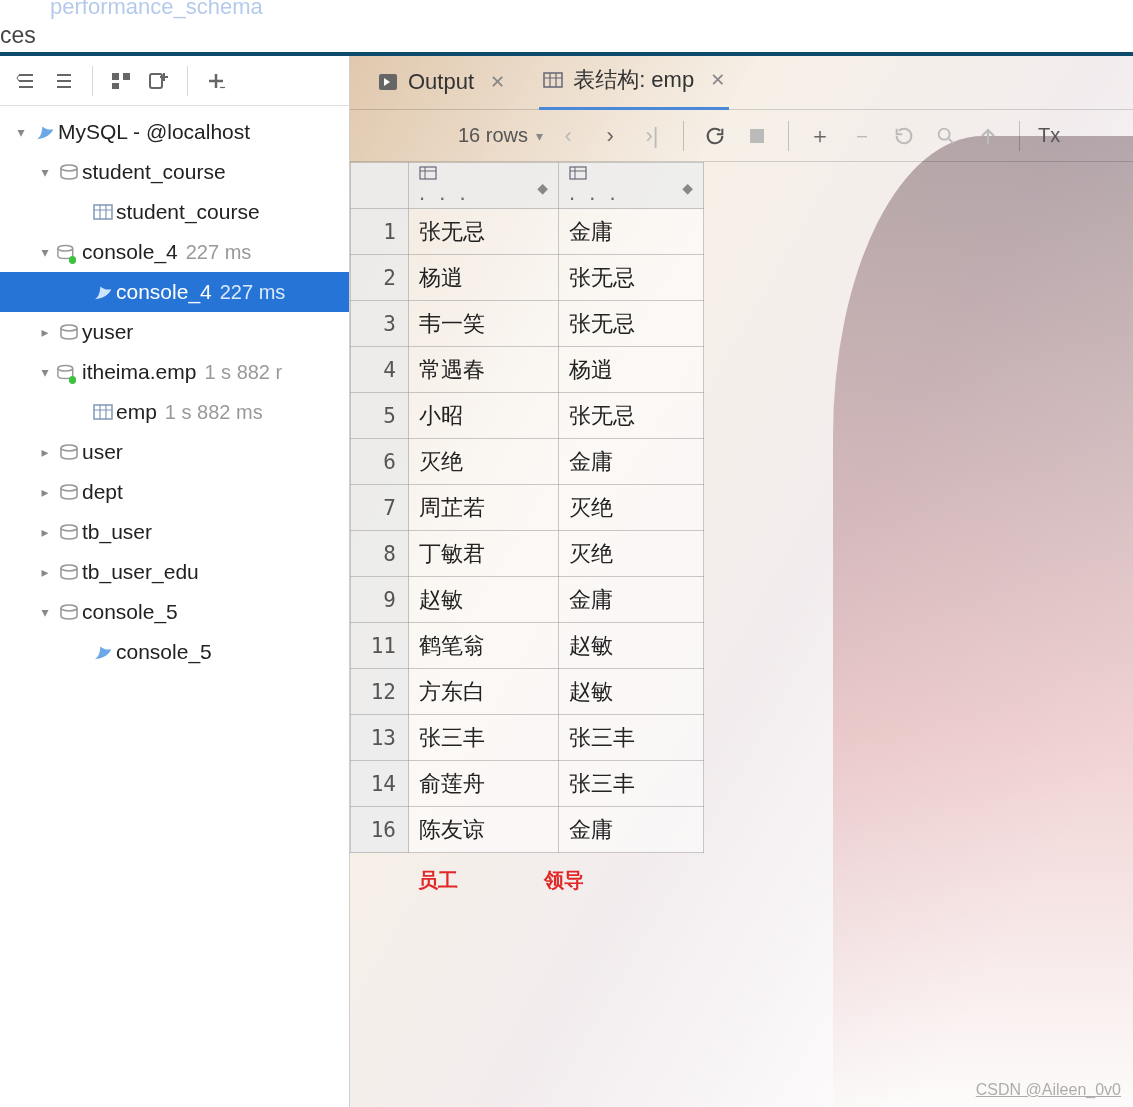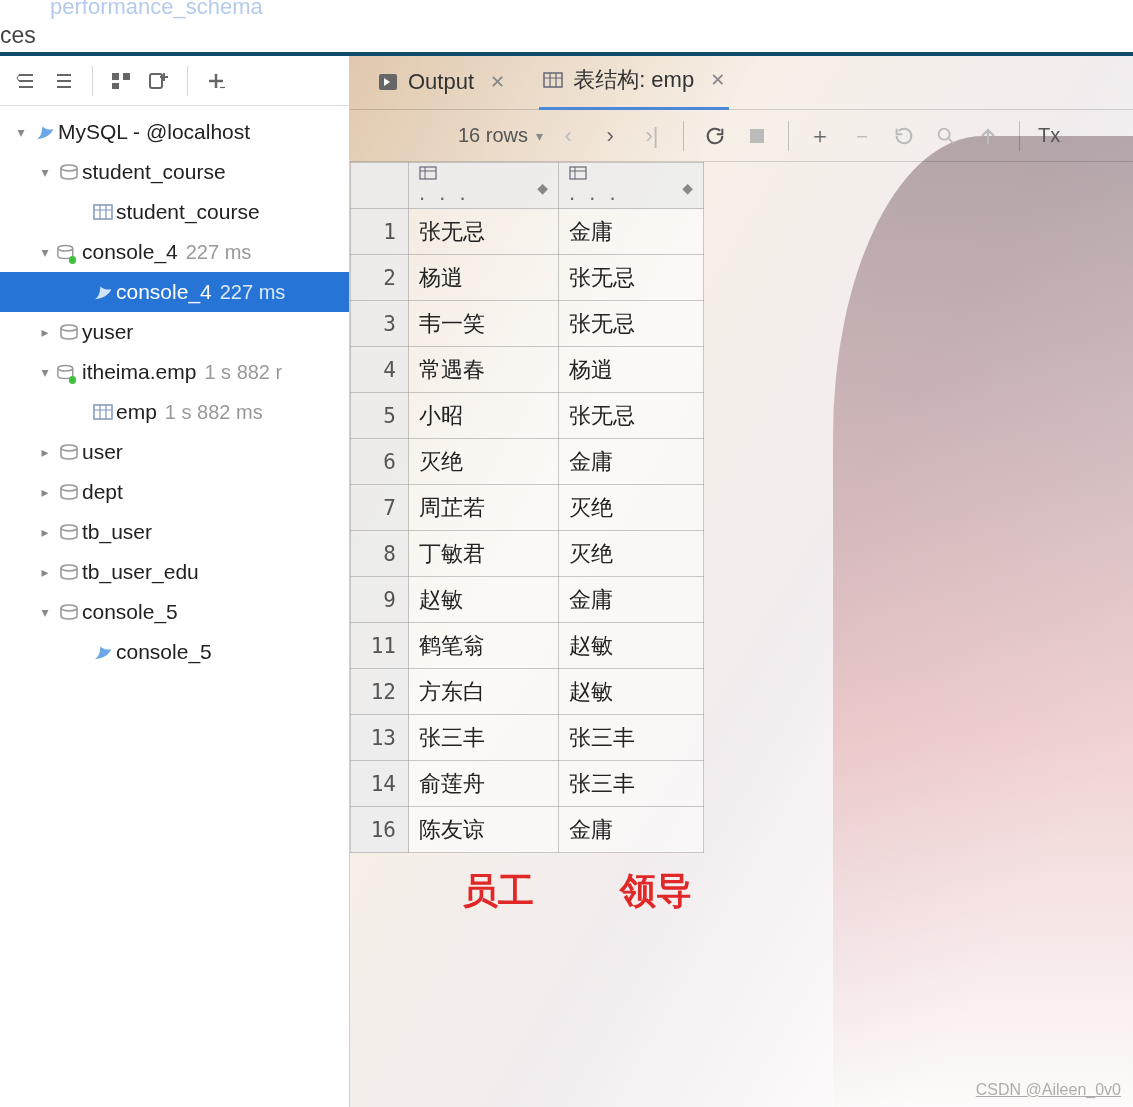--- a/index.html
+++ b/index.html
@@ -175,25 +175,24 @@
   }
   table.grid th .hdots { letter-spacing: 4px; font-size: 22px; color:#666;}
   table.grid th .sort { float:right; color:#888; font-size:14px;}
   .col1 { width: 150px; }
   .col2 { width: 145px; }
 
   .annot {
     display:flex;
     padding: 14px 0 0 68px;
     gap: 86px;
-    font-size: 36px;
+    font-size: 20px;
     font-weight: 700;
     color: #e02828;
     font-family: "Microsoft YaHei", sans-serif;
-    margin-left: 44px;
   }
 
   .watermark {
     position:absolute;
     right: 12px; bottom: 8px;
     color: rgba(120,120,120,0.6);
     font-size: 16px;
     z-index: 5;
     text-decoration: underline;
   }

